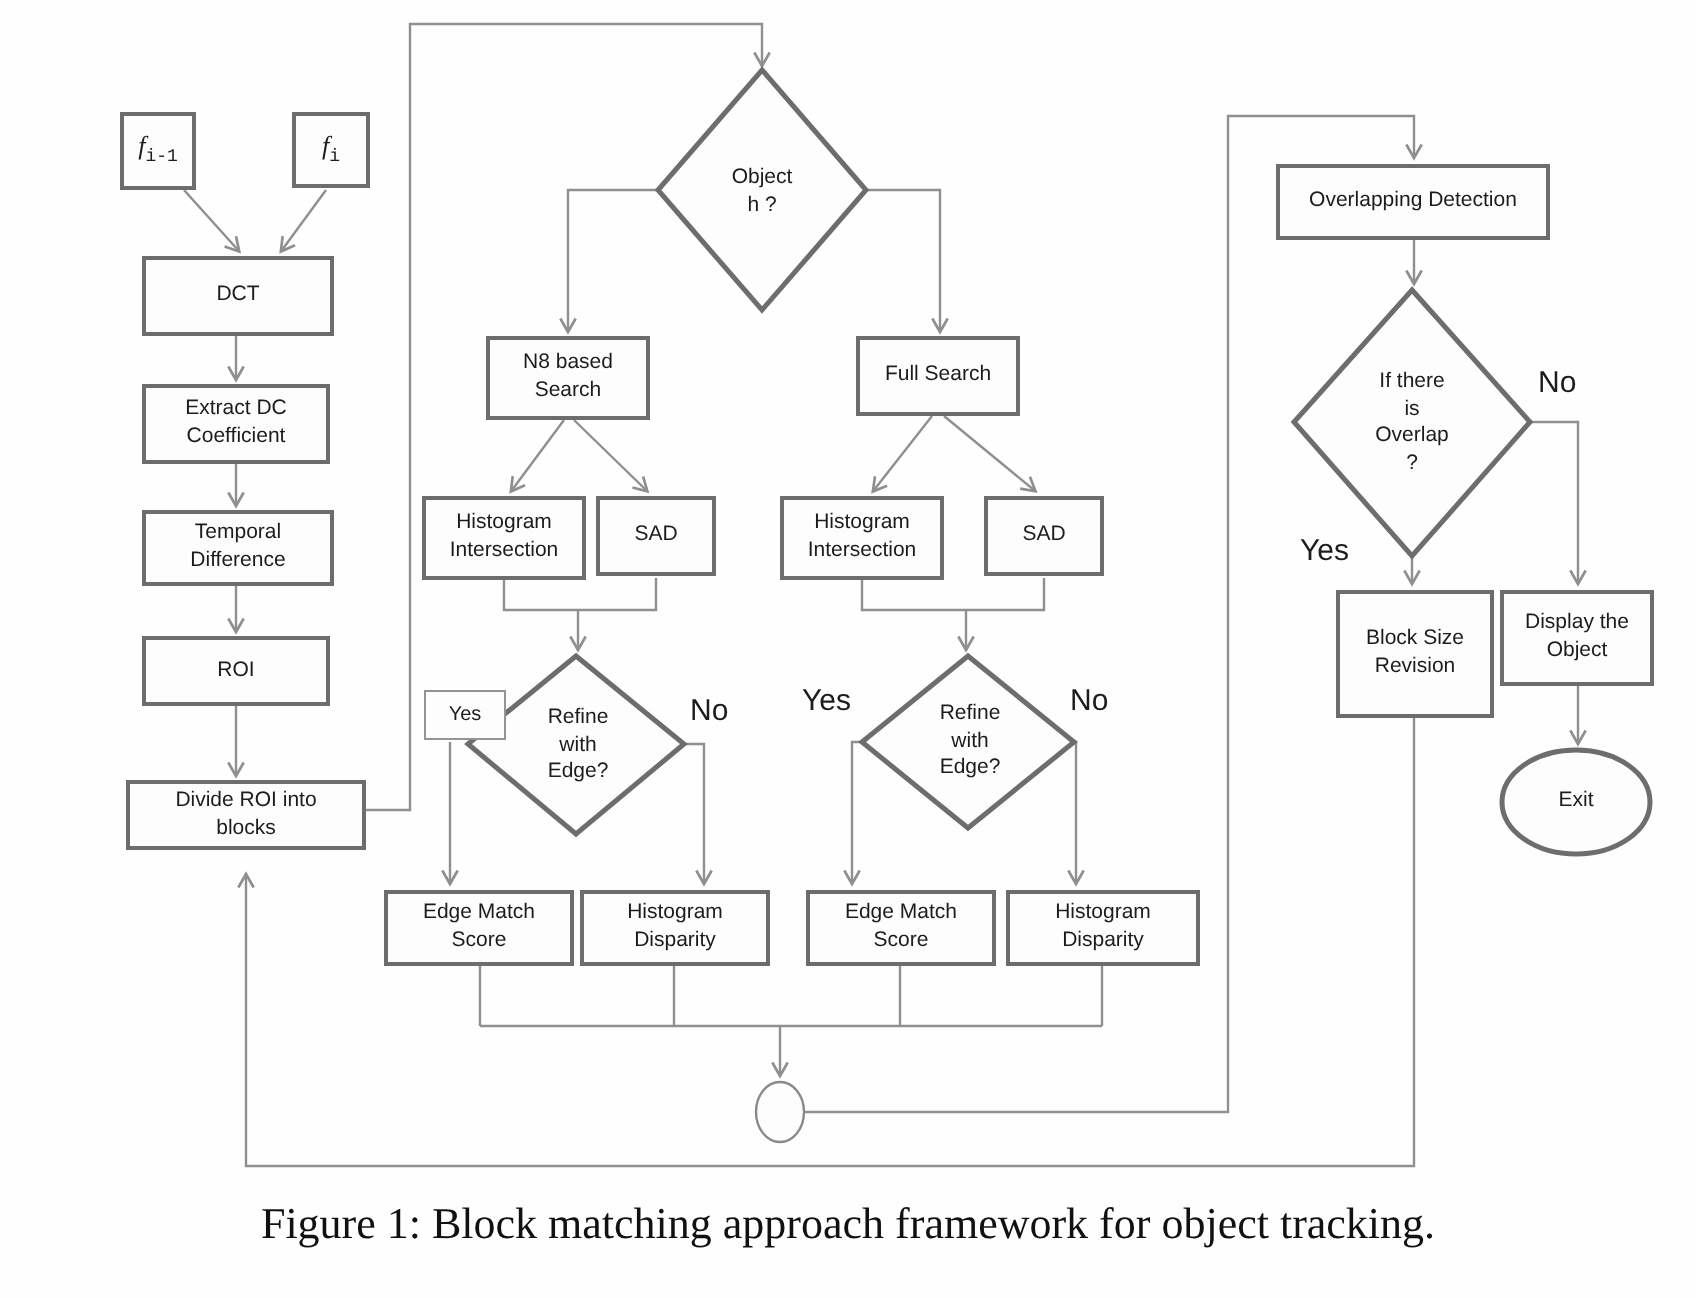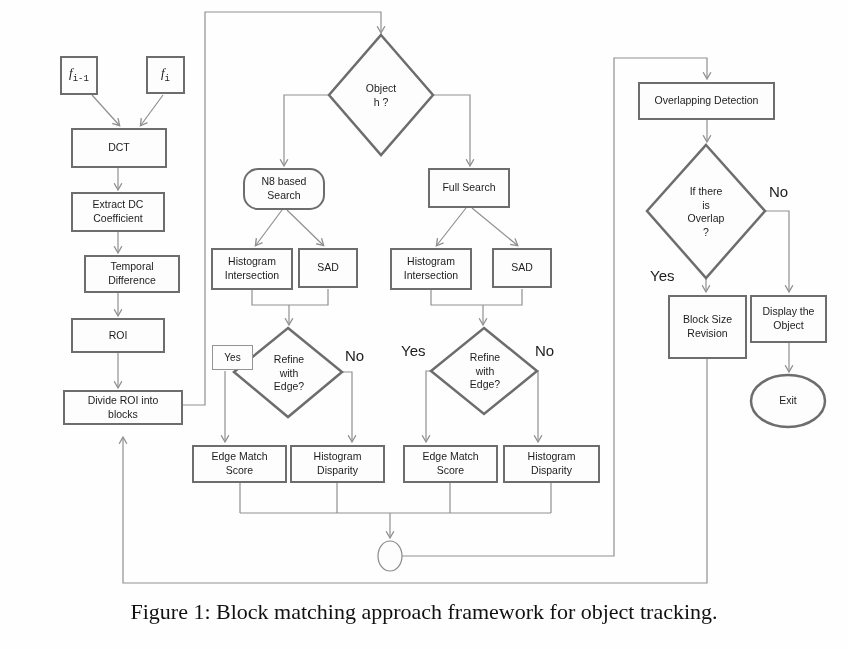--- a/index.html
+++ b/index.html
@@ -90,41 +90,41 @@
 
   <div class="node" style="left:60px; top:56px; width:38px; height:39px;">
     <span class="fvar"><span>f</span><sub>i-1</sub></span>
   </div>
   <div class="node" style="left:146px; top:56px; width:39px; height:38px;">
     <span class="fvar"><span>f</span><sub>i</sub></span>
   </div>
   <div class="node" style="left:71px; top:128px; width:96px; height:40px;">DCT</div>
   <div class="node" style="left:71px; top:192px; width:94px; height:40px;">Extract DC
 Coefficient</div>
-  <div class="node" style="left:71px; top:255px; width:96px; height:38px;margin-left:13px;">Temporal
+  <div class="node" style="left:71px; top:255px; width:96px; height:38px;">Temporal
 Difference</div>
   <div class="node" style="left:71px; top:318px; width:94px; height:35px;">ROI</div>
   <div class="node" style="left:63px; top:390px; width:120px; height:35px;">Divide ROI into
 blocks</div>
 
   <div class="dlabel" style="left:381px; top:96px;">Object
 h ?</div>
   <div class="dlabel" style="left:289px; top:373px;">Refine
 with
 Edge?</div>
   <div class="dlabel" style="left:485px; top:371px;">Refine
 with
 Edge?</div>
   <div class="dlabel" style="left:706px; top:212px;">If there
 is
 Overlap
 ?</div>
   <div class="dlabel" style="left:788px; top:401px;">Exit</div>
 
-  <div class="node" style="left:243px; top:168px; width:82px; height:42px;border-radius:15px;">N8 based
+  <div class="node" style="left:243px; top:168px; width:82px; height:42px;">N8 based
 Search</div>
   <div class="node" style="left:211px; top:248px; width:82px; height:42px;">Histogram
 Intersection</div>
   <div class="node" style="left:298px; top:248px; width:60px; height:40px;">SAD</div>
   <div class="node" style="left:192px; top:445px; width:95px; height:38px;">Edge Match
 Score</div>
   <div class="node" style="left:290px; top:445px; width:95px; height:38px;">Histogram
 Disparity</div>
 
   <div class="node" style="left:428px; top:168px; width:82px; height:40px;">Full Search</div>

